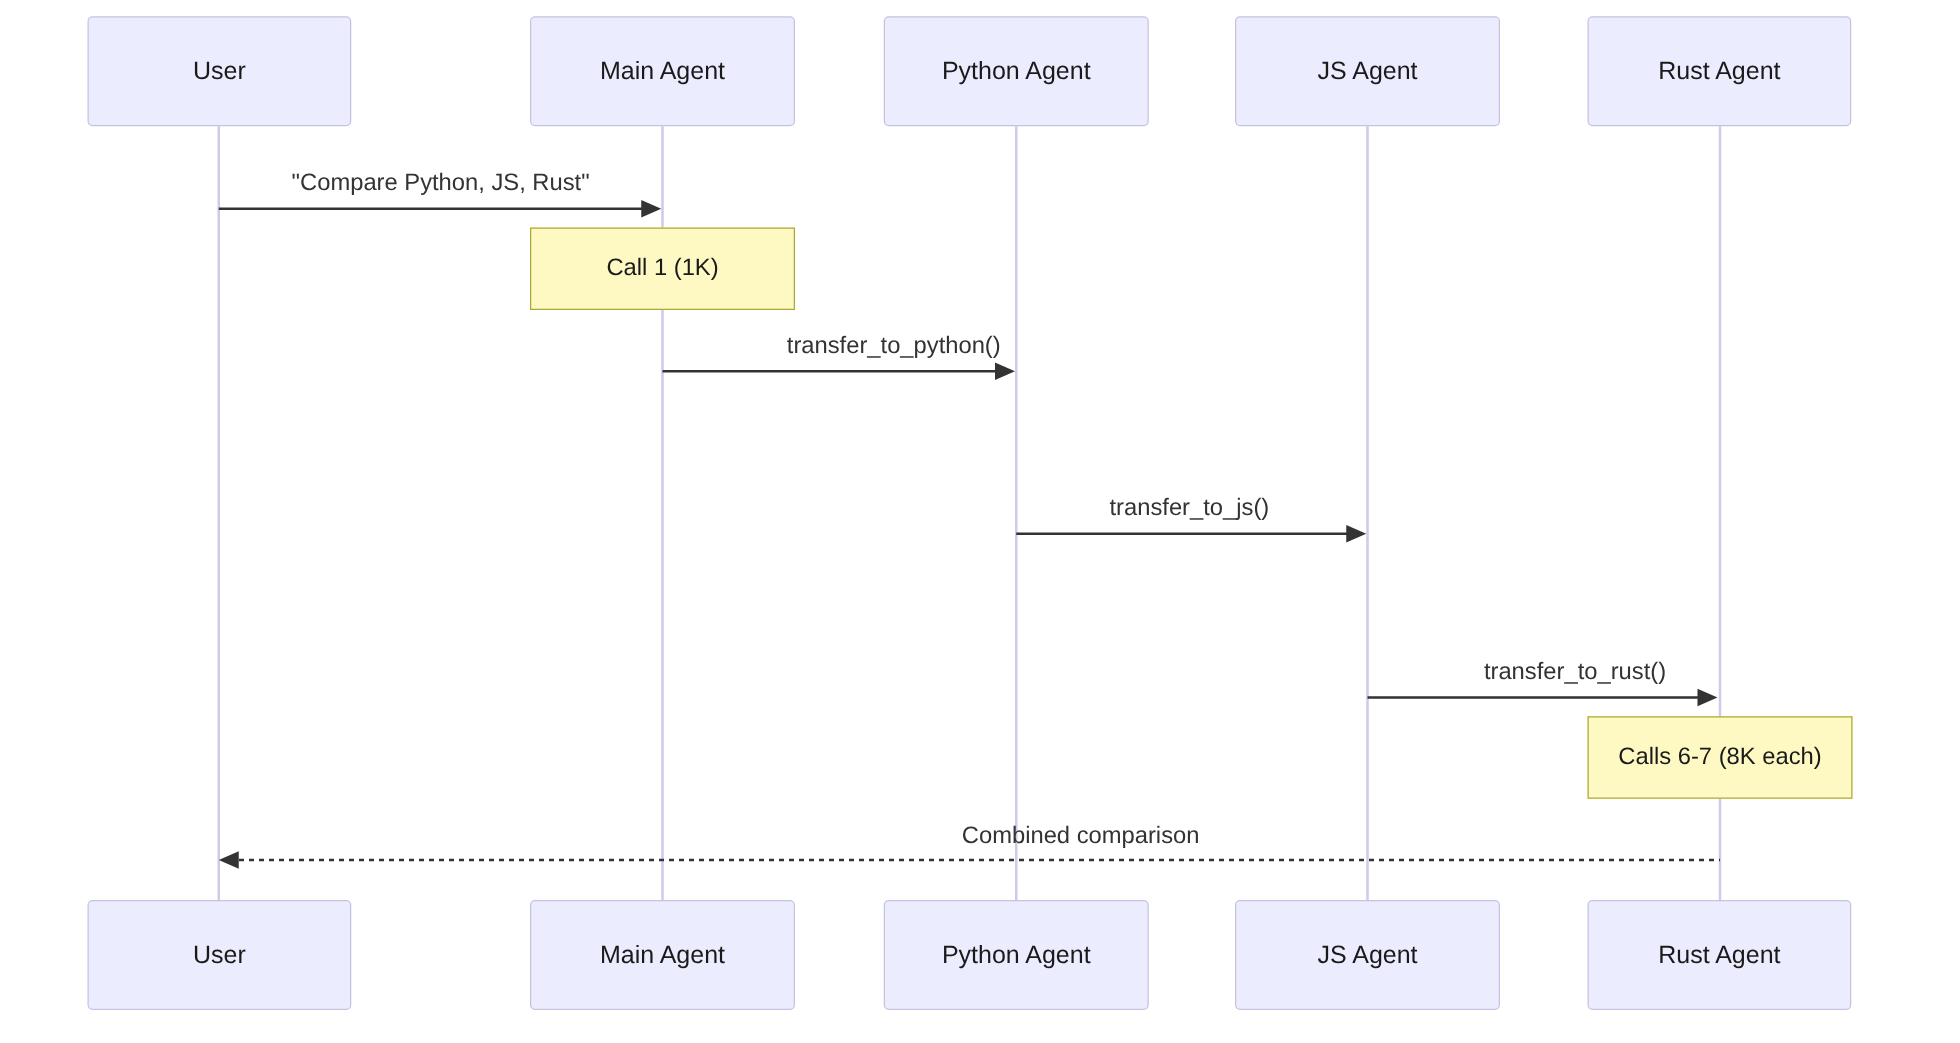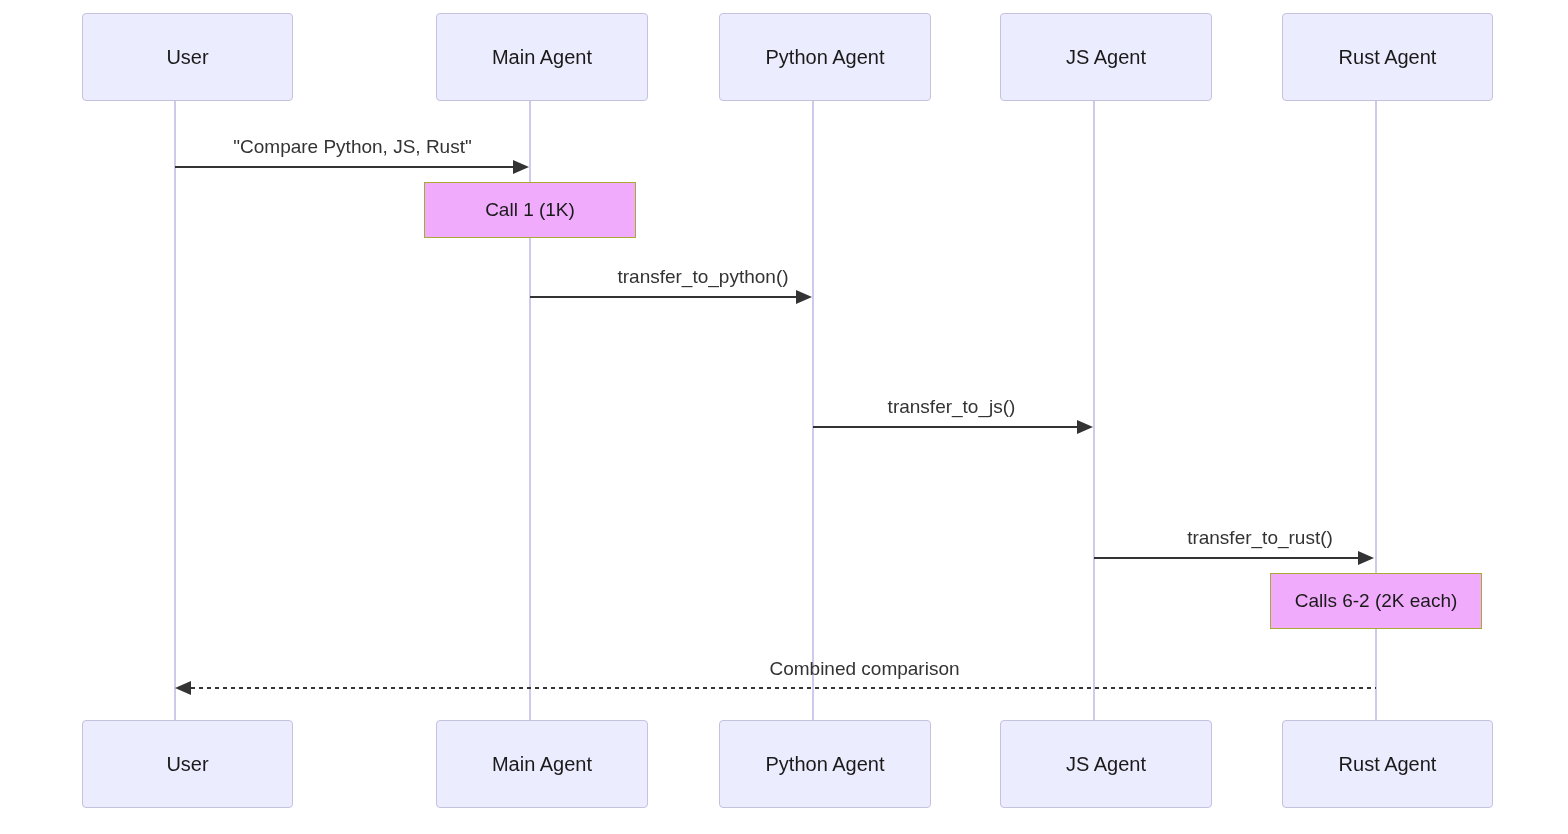--- a/index.html
+++ b/index.html
@@ -20,21 +20,20 @@
     height: 88px;
     background: #ececff;
     border: 1px solid #c5c2e0;
     border-radius: 4px;
     display: flex;
     align-items: center;
     justify-content: center;
     font-size: 20px;
     color: #1a1a1a;
     box-sizing: border-box;
-    margin-left: 12px;
   }
   .lifeline {
     position: absolute;
     width: 2px;
     top: 101px;
     height: 619px;
     background: #cfc9ea;
   }
   .msg-label {
     position: absolute;
@@ -67,22 +66,22 @@
     position: absolute;
     width: 0;
     height: 0;
     border-top: 7px solid transparent;
     border-bottom: 7px solid transparent;
     border-right: 16px solid #333333;
   }
   .note-box {
     position: absolute;
     width: 212px;
-    height: 56px;
-    background: #f0abfc;
+    height: 66px;
+    background: #fef9c3;
     border: 1px solid #aaaa33;
     display: flex;
     align-items: center;
     justify-content: center;
     font-size: 19px;
     color: #1a1a1a;
     box-sizing: border-box;
     white-space: nowrap;
   }
 </style>
@@ -114,36 +113,36 @@
     </div>
 
   <div class="msg-label" style="left:175px;top:135px;width:355px">"Compare Python, JS, Rust"</div>
   <div class="msg-line" style="left:175px;top:166px;width:340px"></div>
   <div class="arrowhead-right" style="left:513px;top:160px"></div>
 
   <div class="note-box" style="left:424px;top:182px">
       <span>Call 1 (1K)</span>
     </div>
 
-  <div class="msg-label" style="left:544px;top:265px;width:318px">transfer_to_python()</div>
+  <div class="msg-label" style="left:556px;top:265px;width:318px">transfer_to_python()</div>
   <div class="msg-line" style="left:530px;top:296px;width:268px"></div>
   <div class="arrowhead-right" style="left:796px;top:290px"></div>
 
 
   <div class="msg-label" style="left:813px;top:395px;width:277px">transfer_to_js()</div>
   <div class="msg-line" style="left:813px;top:426px;width:266px"></div>
   <div class="arrowhead-right" style="left:1077px;top:420px"></div>
 
 
   <div class="msg-label" style="left:1094px;top:526px;width:332px">transfer_to_rust()</div>
   <div class="msg-line" style="left:1094px;top:557px;width:266px"></div>
   <div class="arrowhead-right" style="left:1358px;top:551px"></div>
 
   <div class="note-box" style="left:1270px;top:573px">
-      <span>Calls 6-2 (2K each)</span>
+      <span>Calls 6-7 (8K each)</span>
     </div>
 
   <div class="msg-label" style="left:175px;top:657px;width:1379px">Combined comparison</div>
   <div class="msg-line-dashed" style="left:191px;top:687px;width:1185px"></div>
   <div class="arrowhead-left" style="left:175px;top:681px"></div>
 
   <div class="actor-box" style="left:70px;top:720px;width:211px">
       <span>User</span>
     </div>
   <div class="actor-box" style="left:424px;top:720px;width:212px">

